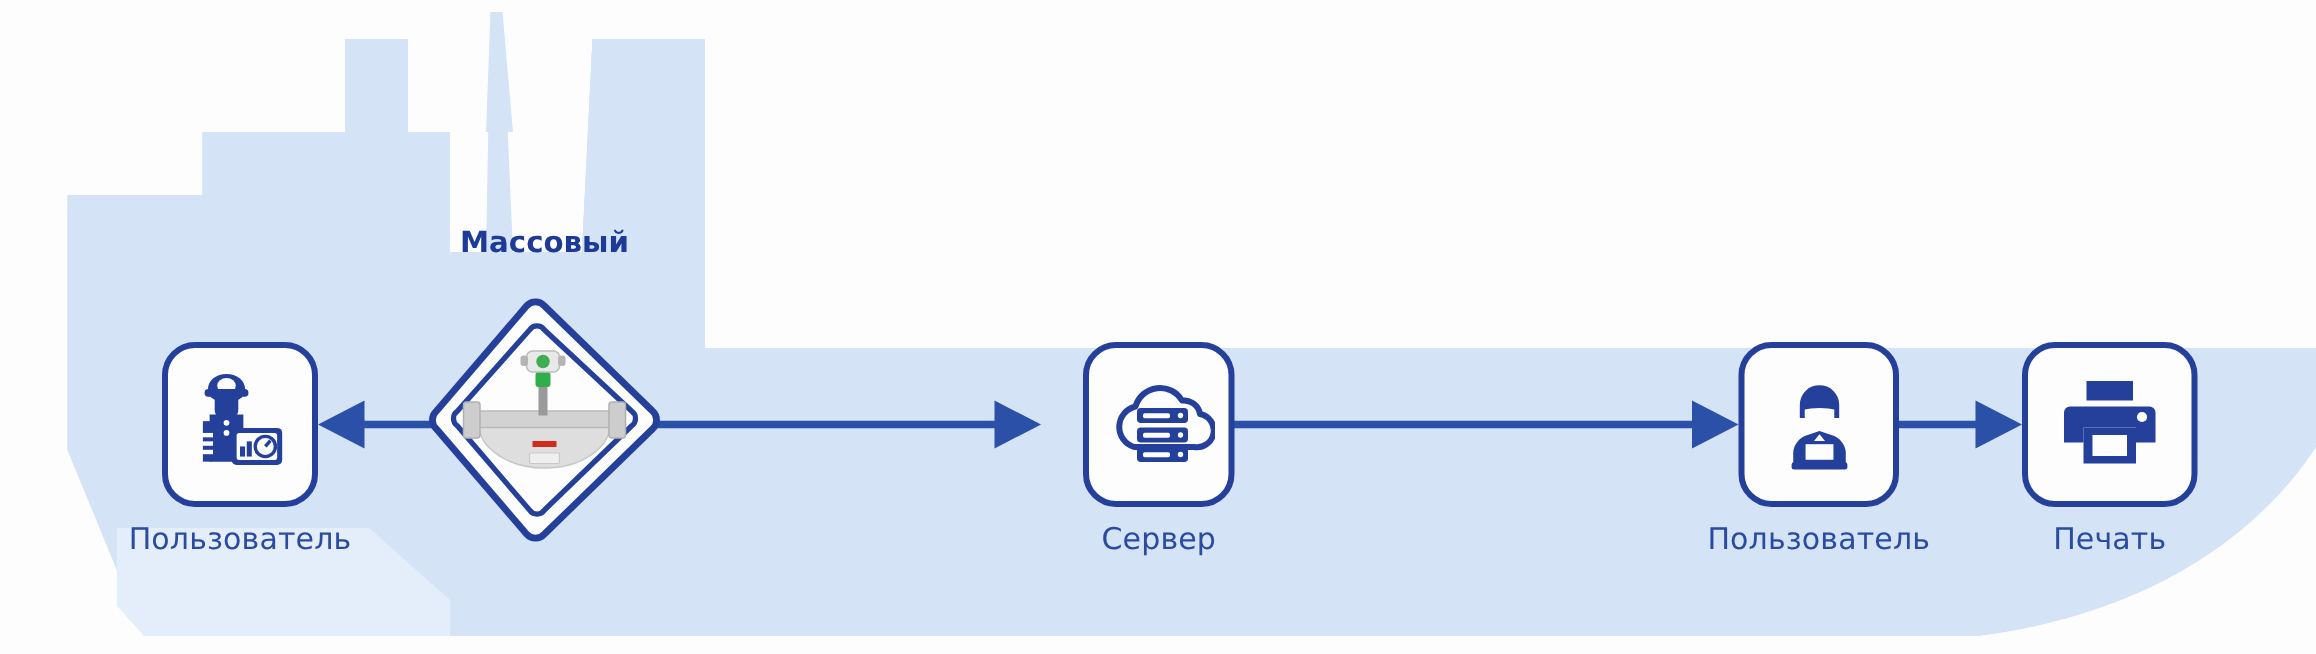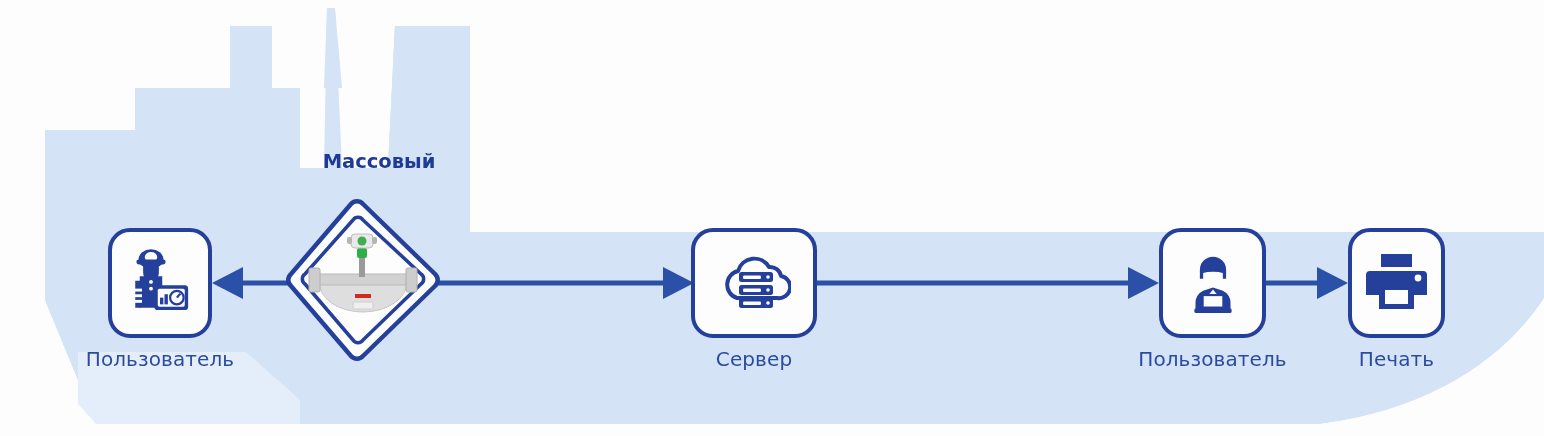--- a/index.html
+++ b/index.html
@@ -52,28 +52,27 @@
   .node-title {
     position: absolute;
     left: 50%;
     transform: translateX(-50%);
     text-align: center;
     color: #1d3b96;
     font-size: 19.5px;
     line-height: 23px;
     font-weight: bold;
     white-space: nowrap;
-    margin-left: 16px;
   }
   
   #node-ship-user   { left: 108px; top: 228px; width: 104px; height: 110px; }
   #node-flowmeter   { left: 285px; top: 198px; width: 156px; height: 164px; }
-  #node-server      { left: 691px; top: 228px; width: 126px; height: 110px; border-radius: 20px; }
+  #node-server      { left: 722px; top: 228px; width: 101px; height: 110px; border-radius: 20px; }
   #node-shore-user  { left: 1159px; top: 228px; width: 107px; height: 110px; }
-  #node-printer     { left: 1348px; top: 228px; width: 97px; height: 110px; }
+  #node-printer     { left: 1348px; top: 228px; width: 117px; height: 110px; }
 
   .node-box.full { width: 100%; height: 100%; }
   .diamond-wrap { width: 100%; height: 100%; position: relative; }
   .lbl-ship-user  { top: 120px; }
   .lbl-server     { top: 120px; }
   .lbl-shore-user { top: 120px; }
   .lbl-printer    { top: 120px; }
   .ttl-flowmeter  { top: -48px; }
 </style>
 </head>

